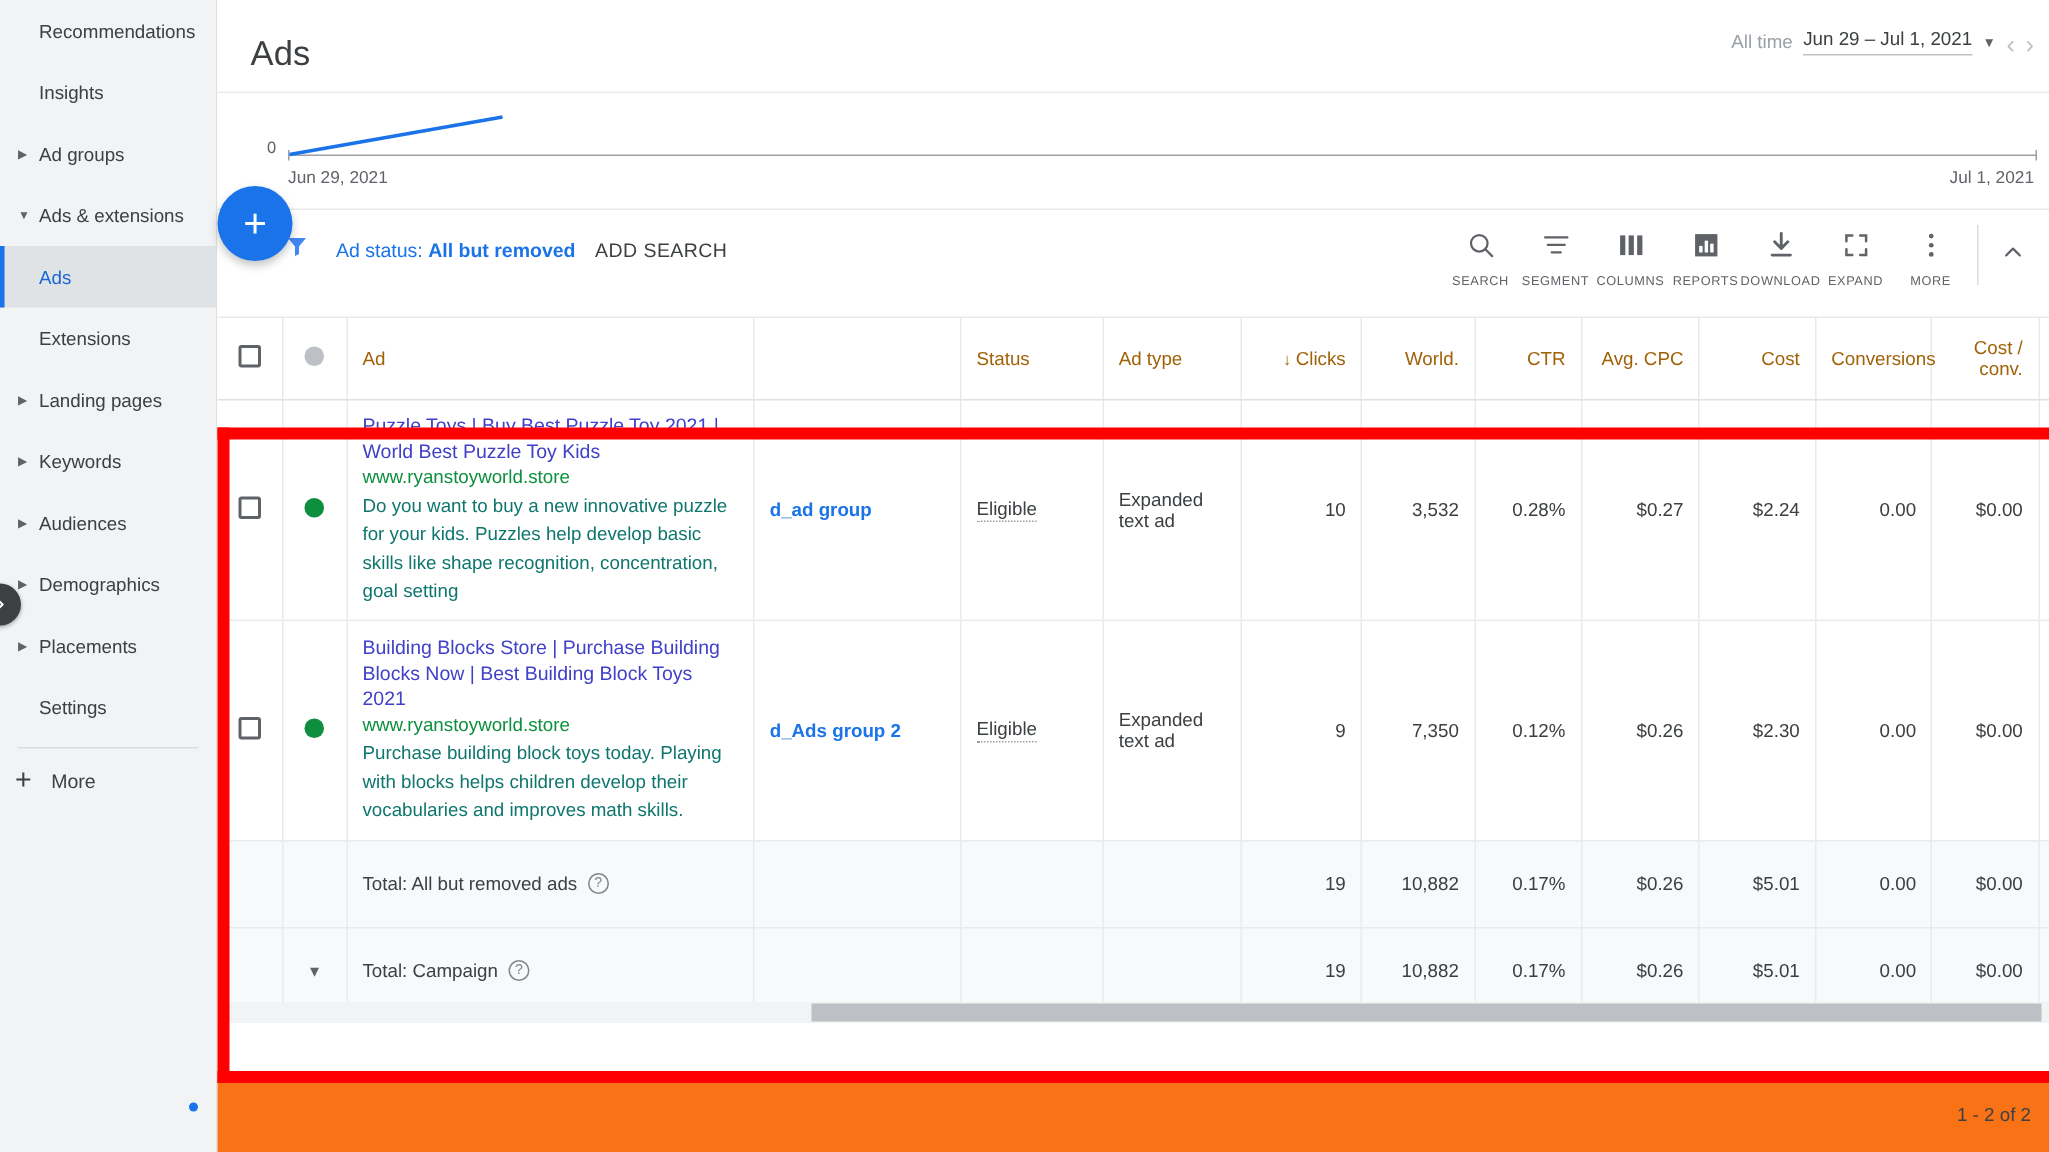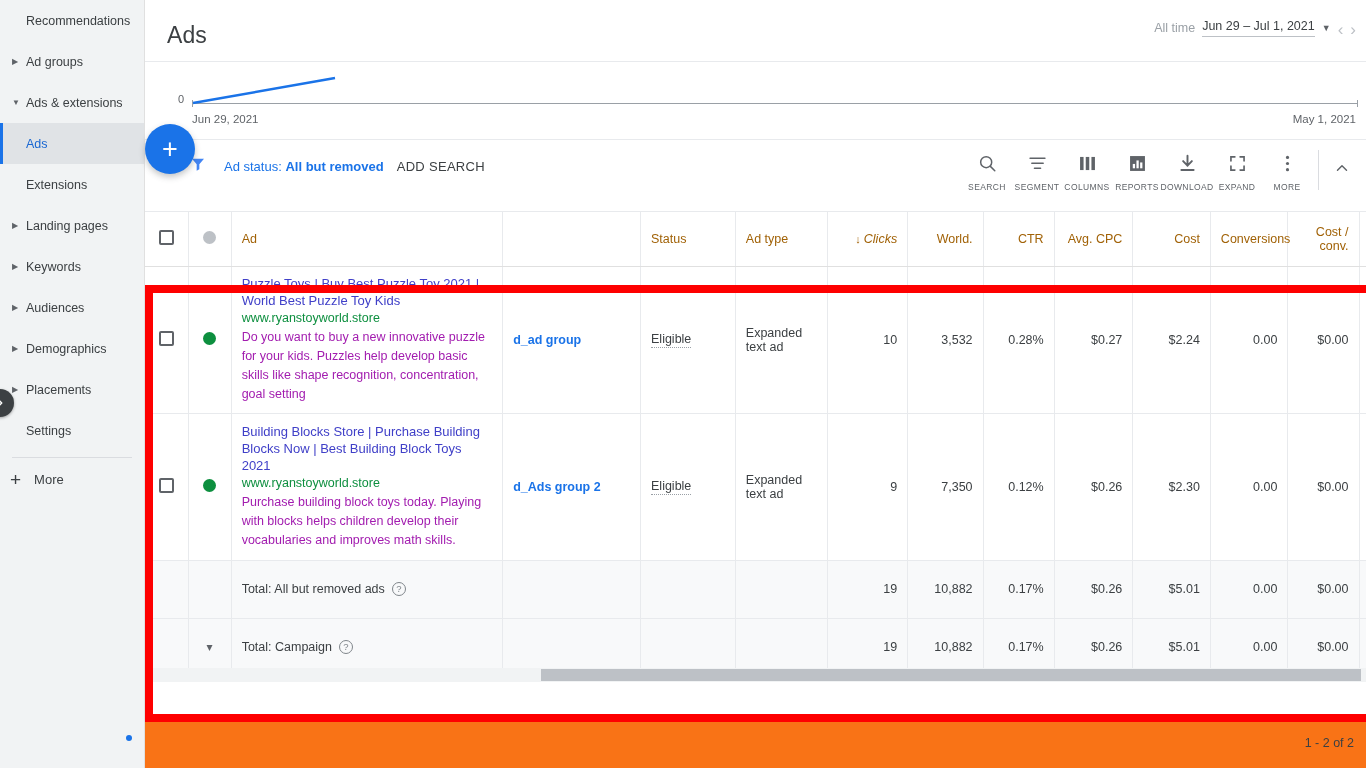--- a/index.html
+++ b/index.html
@@ -241,21 +241,21 @@
     height: 54px;
     font-weight: 400;
     color: #a16207;
     background: #fff;
     border-bottom: 1px solid #e0e0e0;
     white-space: normal;
   }
   th.num, td.num { text-align: right; }
   th.lft, td.lft { text-align: left; }
   th.ctr, td.ctr { text-align: center; }
-  th.sorted { font-weight: 700; font-style: italic; }
+  th.sorted { font-weight: 700; }
   .sort-arrow { font-size: 11px; margin-right: 3px; font-weight: 400; }
 
   .c-check { width: 40px; }
   .c-dot   { width: 40px; }
   .c-ad    { width: 252px; }
   .c-group { width: 128px; }
   .c-status{ width: 88px; }
   .c-type  { width: 86px; }
   .c-clicks{ width: 74px; }
   .c-impr  { width: 70px; }
@@ -283,21 +283,21 @@
 
   tr.ad-row td { height: 147px; vertical-align: middle; }
   .ad-headline {
     color: #4040c8; font-size: 13px; line-height: 17px;
     cursor: pointer;
   }
   .ad-url {
     color: #0d8f3f; font-size: 12.5px; line-height: 19px;
   }
   .ad-desc {
-    color: #a21caf; font-size: 12.5px; line-height: 19px;
+    color: #0f766e; font-size: 12.5px; line-height: 19px;
   }
   .group-link { color: #1a73e8; cursor: pointer; font-weight: bold; }
   .status-txt {
     border-bottom: 1px dotted #9aa0a6;
     display: inline-block; padding-bottom: 1px; cursor: default;
   }
 
   tr.total-row td {
     height: 58px;
     background: #f8f9fa;
@@ -350,20 +350,23 @@
 </style>
 </head>
 <body>
 
 <div id="app">
 
   <nav class="sidebar">
     <div id="nav-list">
         <div class="nav-item no-caret">
           <span class="nav-label">Recommendations</span>
+        </div>
+        <div class="nav-item no-caret">
+          <span class="nav-label">Insights</span>
         </div>
         <div class="nav-item">
           <span class="caret">▶</span>
           <span class="nav-label">Ad groups</span>
         </div>
         <div class="nav-item">
           <span class="caret">▼</span>
           <span class="nav-label">Ads &amp; extensions</span>
         </div>
         <div class="nav-item selected no-caret">
@@ -423,21 +426,21 @@
       </div>
     </div>
 
     <div class="chart-strip">
       <div class="chart-zero">0</div>
       <div class="chart-axis"></div>
       <svg class="chart-line" viewBox="0 0 1221 78" preserveAspectRatio="none">
         <polyline points="48,41 190,16" fill="none" stroke="#1a73e8" stroke-width="2.5"></polyline>
       </svg>
       <div class="chart-date-left">Jun 29, 2021</div>
-      <div class="chart-date-right">May 1, 2021</div>
+      <div class="chart-date-right">Jul 1, 2021</div>
     </div>
 
     <div class="fab">
       <span>+</span>
     </div>
 
     <div class="toolbar">
       <div class="filter-zone">
         <span class="funnel">
           <svg width="16" height="16" viewBox="0 0 24 24" aria-hidden="true">

